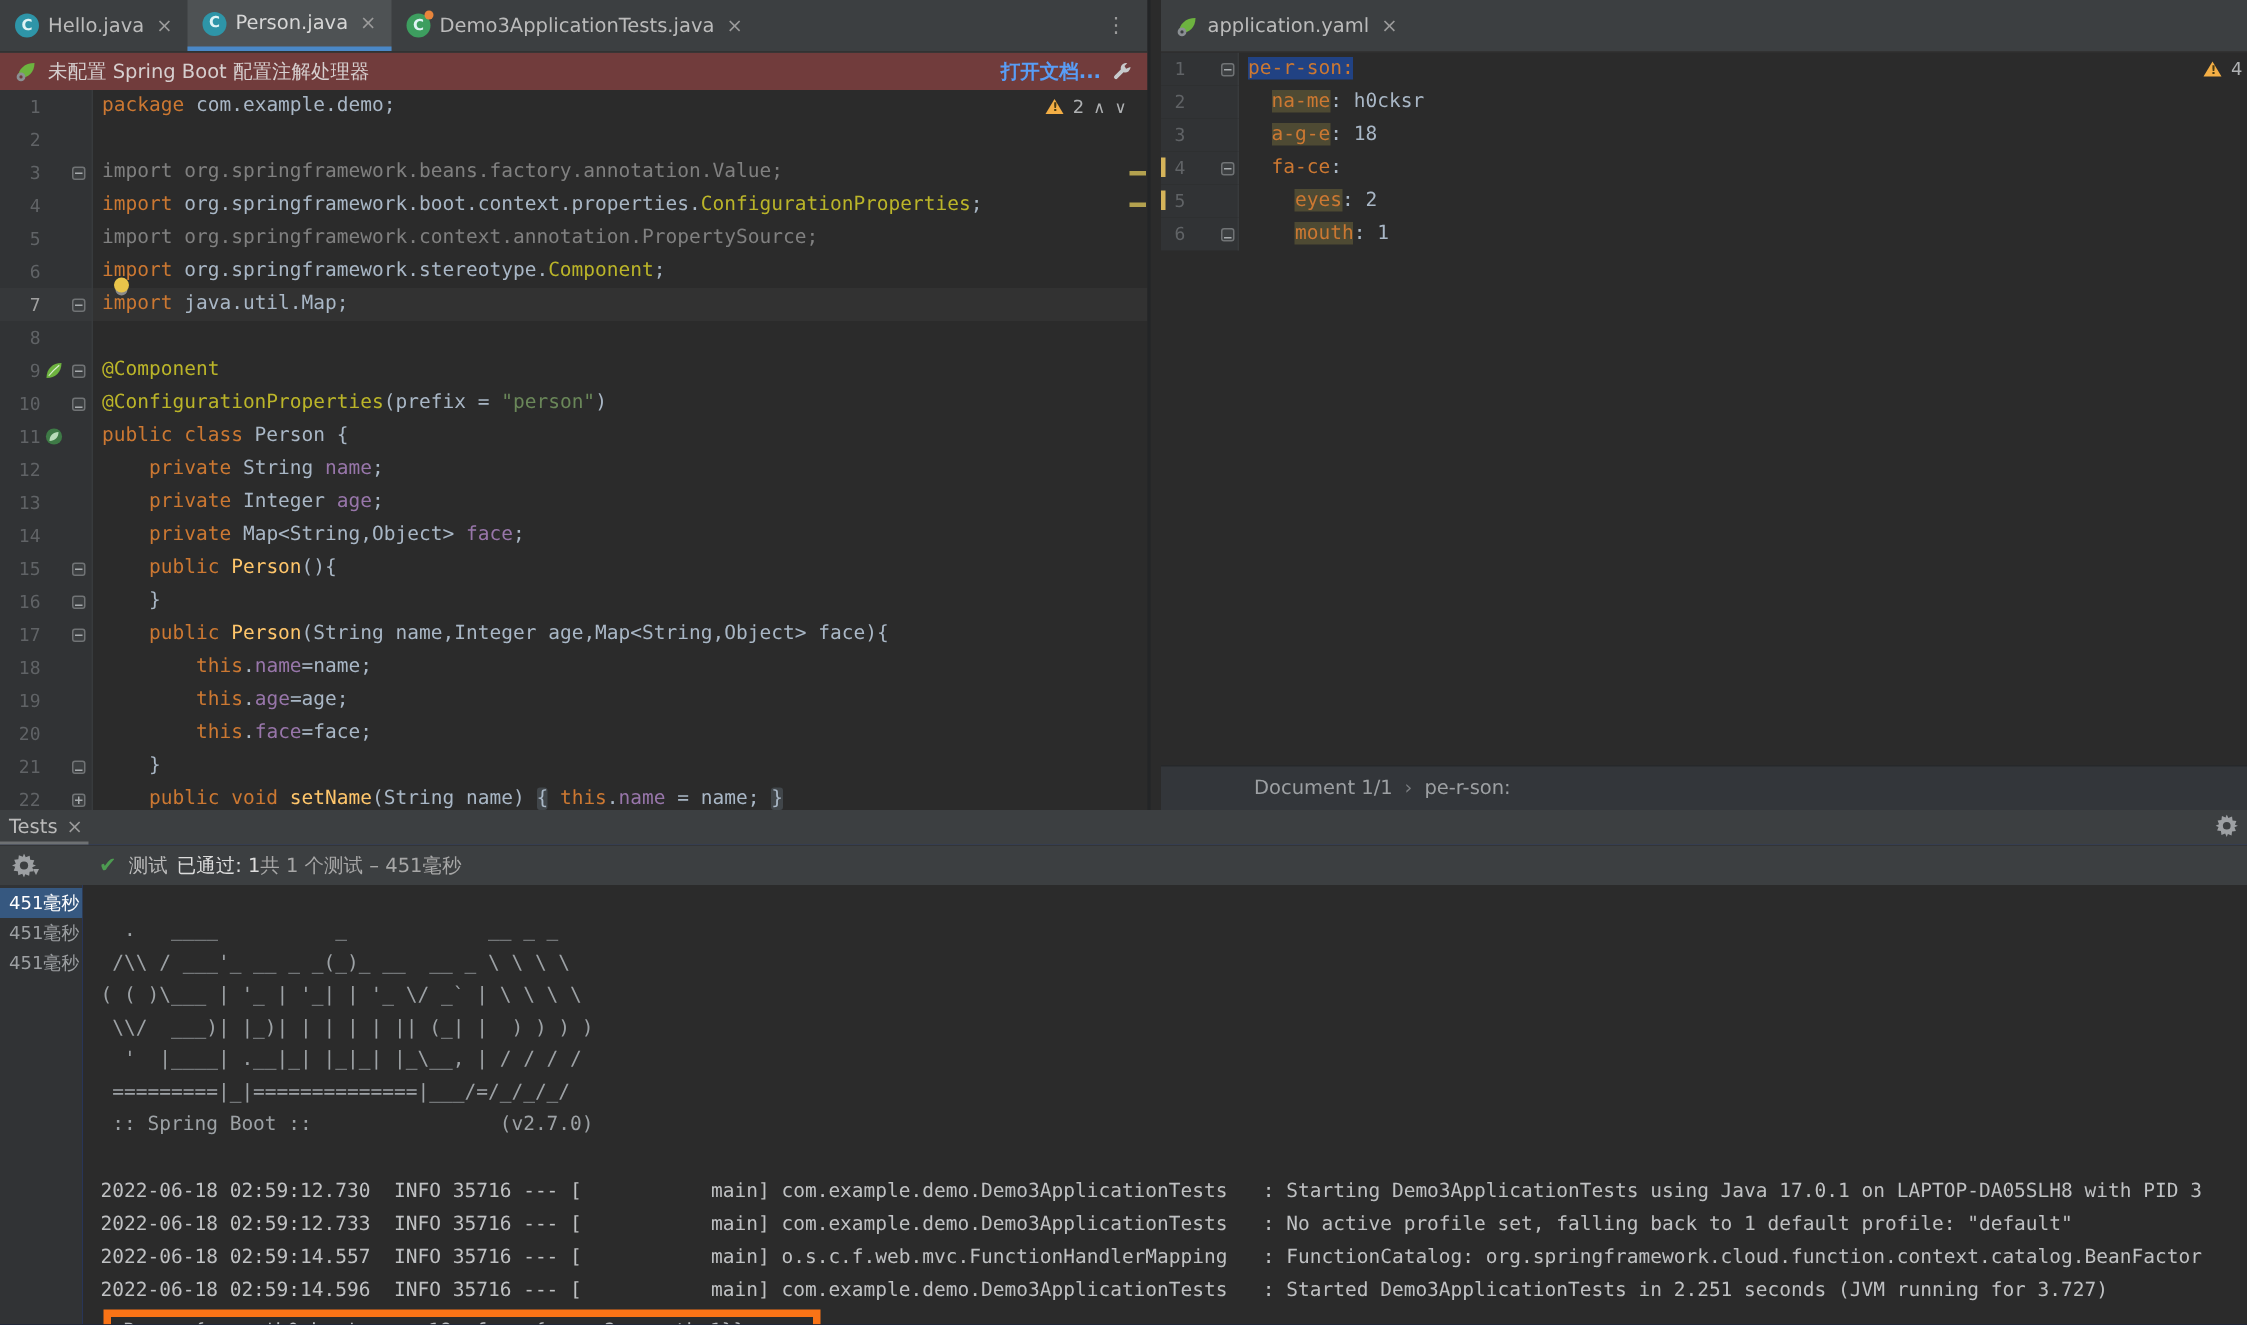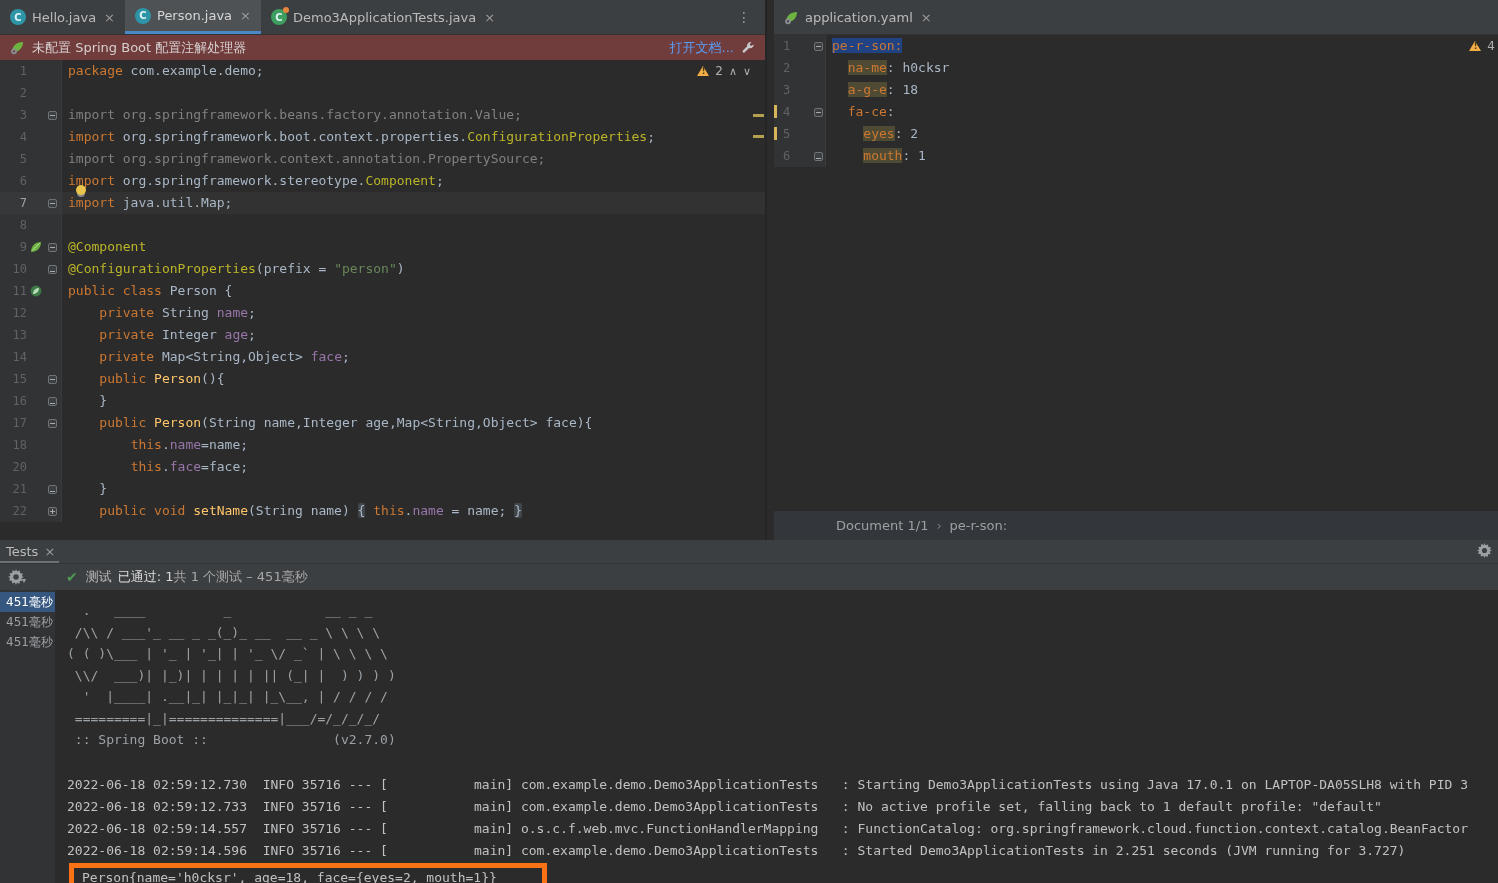--- a/index.html
+++ b/index.html
@@ -20,21 +20,21 @@
   .tab .x { color:#9b9b9b; font-size:13px; margin-left:2px; }
   .kebab { margin-left:auto; color:#9b9b9b; padding:0 14px; display:flex; align-items:center; font-size:14px; }
   .cicon { width:16px; height:16px; border-radius:50%; background:#2e95a8; color:#dff3f5; font-size:10px; font-weight:bold;
            display:inline-flex; align-items:center; justify-content:center; position:relative; flex:none; }
   .cicon.test { background:#3d9e5f; }
   .cicon.test::after { content:""; position:absolute; right:-2px; top:-2px; width:6px; height:6px; border-radius:50%; background:#e8853c; }
   
   .banner { height:25px; background:#713c3c; display:flex; align-items:center; padding:0 10px; gap:7px; }
   .banner .txt { color:#d6cfcf; }
   .banner .spacer { flex:1; }
-  .banner a { color:#589df6; text-decoration:none; }
+  .banner a { color:#589df6; text-decoration:none;font-weight:bold; }
   
   .editor { position:absolute; left:0; right:0; background:#2b2b2b; overflow:hidden;
             font-family:"DejaVu Sans Mono","Liberation Mono",monospace; font-size:13px; }
   .pane.left .editor { top:60px; bottom:0; }
   .pane.right .editor { top:35px; bottom:30px; }
   .row { display:flex; height:22px; line-height:22px; position:relative; }
   .gut { flex:none; background:#313335; color:#606366; display:flex; font-size:12px; border-right:1px solid #383b3d; position:relative; }
   .pane.left  .gut { width:62px; }
   .pane.right .gut { width:52px; }
   .pane.left  .ln { width:27px; text-align:right; }
@@ -82,21 +82,21 @@
   .status-gear .dd { color:#9da0a3; font-size:8px; margin-left:-2px; }
   .check { color:#4d9b51; font-size:14px; margin-left:34px; font-weight:bold; }
   .st1 { color:#bbbbbb; margin-left:8px; }
   .st2 { color:#dcdcdc; margin-left:6px; }
   .st3 { color:#a7a7a7; }
   .tests-body { position:absolute; left:0; top:50px; right:0; bottom:0; }
   .tsidebar { position:absolute; left:0; top:0; bottom:0; width:55px; background:#313335; padding-top:2px; }
   .trow { height:20px; line-height:20px; padding-left:6px; color:#9da0a3; font-size:12px; white-space:nowrap; }
   .trow.sel { background:#365880; color:#ffffff; }
   .console { position:absolute; left:55px; top:0; right:0; bottom:0; background:#2b2b2b; overflow:hidden;
-             font-family:"DejaVu Sans Mono","Liberation Mono",monospace; font-size:13px; color:#bfc1c3; padding:10px 0 0 12px; }
+             font-family:"DejaVu Sans Mono","Liberation Mono",monospace; font-size:13px; color:#bfc1c3; padding:20px 0 0 12px; }
   .console pre { font-family:inherit; white-space:pre; }
   .console .ascii { line-height:21.5px; color:#9da2a6; }
   .console .logs { line-height:22px; margin-top:23px; }
   .resultbox { display:inline-block; margin-top:1px; margin-left:2px; width:478px; border:5px solid #f97316;
                line-height:20px; padding-left:8px; white-space:pre; color:#bfc1c3; }
   
   .svgicon { display:inline-flex; flex:none; }
 </style>
 </head>
 <body>
@@ -303,20 +303,28 @@
             </div>
             <span class="code"><span class="sg-pl">    </span><span class="sg-kw">public</span><span class="sg-pl"> </span><span class="sg-mt">Person</span><span class="sg-pl">(String name,Integer age,Map&lt;String,Object&gt; face){</span></span>
           </div>
           <div class="row">
             <div class="gut">
               <span class="ln">18</span>
               <span class="gicon"></span>
               <span class="gfold"></span>
             </div>
             <span class="code"><span class="sg-pl">        </span><span class="sg-kw">this</span><span class="sg-pl">.</span><span class="sg-fd">name</span><span class="sg-pl">=name;</span></span>
+          </div>
+          <div class="row">
+            <div class="gut">
+              <span class="ln">19</span>
+              <span class="gicon"></span>
+              <span class="gfold"></span>
+            </div>
+            <span class="code"><span class="sg-pl">        </span><span class="sg-kw">this</span><span class="sg-pl">.</span><span class="sg-fd">age</span><span class="sg-pl">=age;</span></span>
           </div>
           <div class="row">
             <div class="gut">
               <span class="ln">20</span>
               <span class="gicon"></span>
               <span class="gfold"></span>
             </div>
             <span class="code"><span class="sg-pl">        </span><span class="sg-kw">this</span><span class="sg-pl">.</span><span class="sg-fd">face</span><span class="sg-pl">=face;</span></span>
           </div>
           <div class="row">

